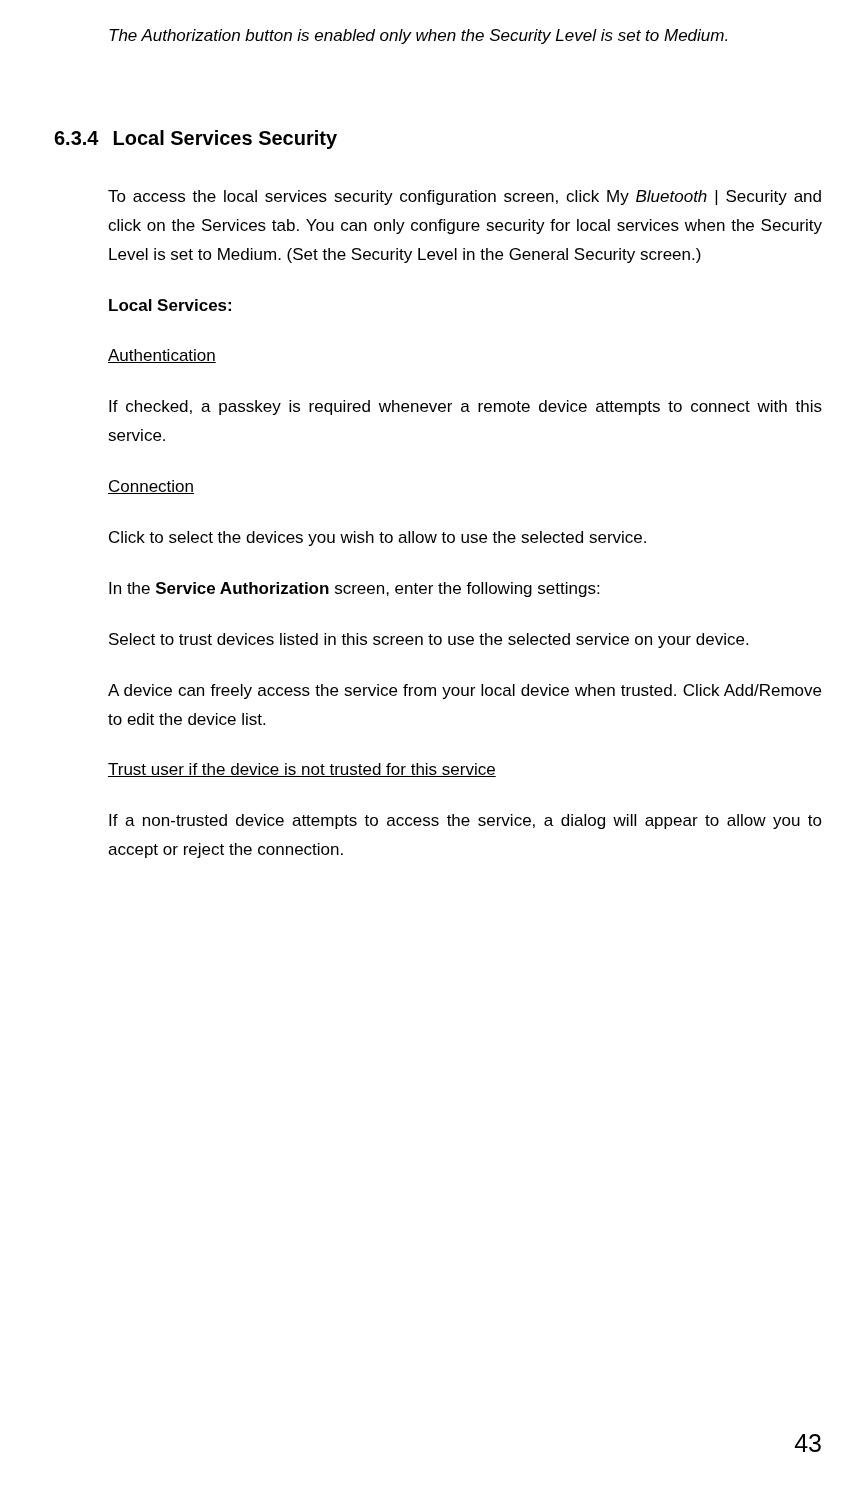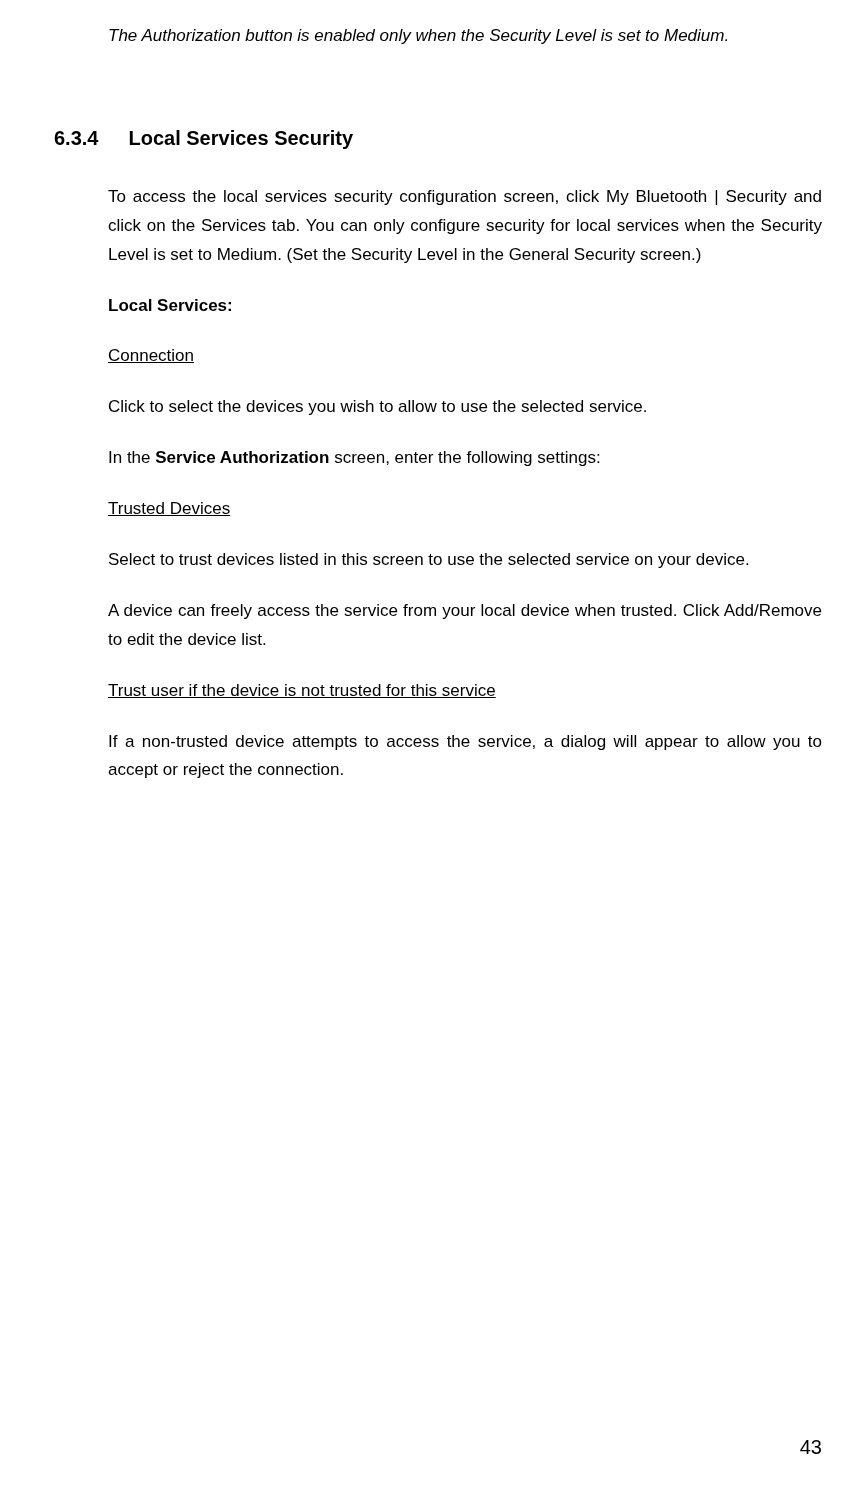--- a/index.html
+++ b/index.html
@@ -26,47 +26,48 @@
       margin-left: 12px;
       margin-bottom: 70px;
     }
     .section-heading {
       font-weight: bold;
       font-size: 20px;
       margin-left: -42px;
       margin-bottom: 28px;
     }
     .section-number {
-      margin-right: 30px;
+      margin-right: 14px;
     }
     .body-text {
       margin-left: 12px;
       margin-bottom: 22px;
       text-align: justify;
     }
     .label-bold {
       font-weight: bold;
       margin-left: 12px;
       margin-bottom: 22px;
     }
     .underline-heading {
       text-decoration: underline;
       margin-left: 12px;
       margin-bottom: 22px;
     }
     .inline-bold {
       font-weight: bold;
     }
     .inline-italic {
+      font-style: italic;
     }
     .page-number {
       position: absolute;
       bottom: 26px;
       right: 42px;
-      font-size: 20px;
+      font-size: 25px;
     }
     .indented {
       margin-left: 54px;
     }
   </style>
 </head>
 <body>
 
 <div class="page indented">
 
@@ -75,30 +76,31 @@
   <h2 class="section-heading">
     <span class="section-number">6.3.4</span><span>Local Services Security</span>
   </h2>
 
   <p class="body-text">
     <span>To access the local services security configuration screen, click My </span><span class="inline-italic">Bluetooth</span><span> | Security and click on the Services tab. You can only configure security for local services when the Security Level is set to Medium. (Set the Security Level in the General Security screen.)</span>
   </p>
 
   <p class="label-bold">Local Services:</p>
 
+  <p class="underline-heading">Authentication</p>
+  <p class="body-text">If checked, a passkey is required whenever a remote device attempts to connect with this service.</p>
 
   <p class="underline-heading">Connection</p>
 
   <p class="body-text">Click to select the devices you wish to allow to use the selected service.</p>
 
   <p class="body-text">
     <span>In the </span><span class="inline-bold">Service Authorization</span><span> screen, enter the following settings:</span>
   </p>
 
-  <p class="underline-heading">Trusted Devices</p>
   <p class="body-text">Select to trust devices listed in this screen to use the selected service on your device.</p>
   <p class="body-text">A device can freely access the service from your local device when trusted. Click Add/Remove to edit the device list.</p>
 
 
   <p class="underline-heading">Trust user if the device is not trusted for this service</p>
   <p class="body-text">If a non-trusted device attempts to access the service, a dialog will appear to allow you to accept or reject the connection.</p>
 
 </div>
 
 <div class="page-number">43</div>

